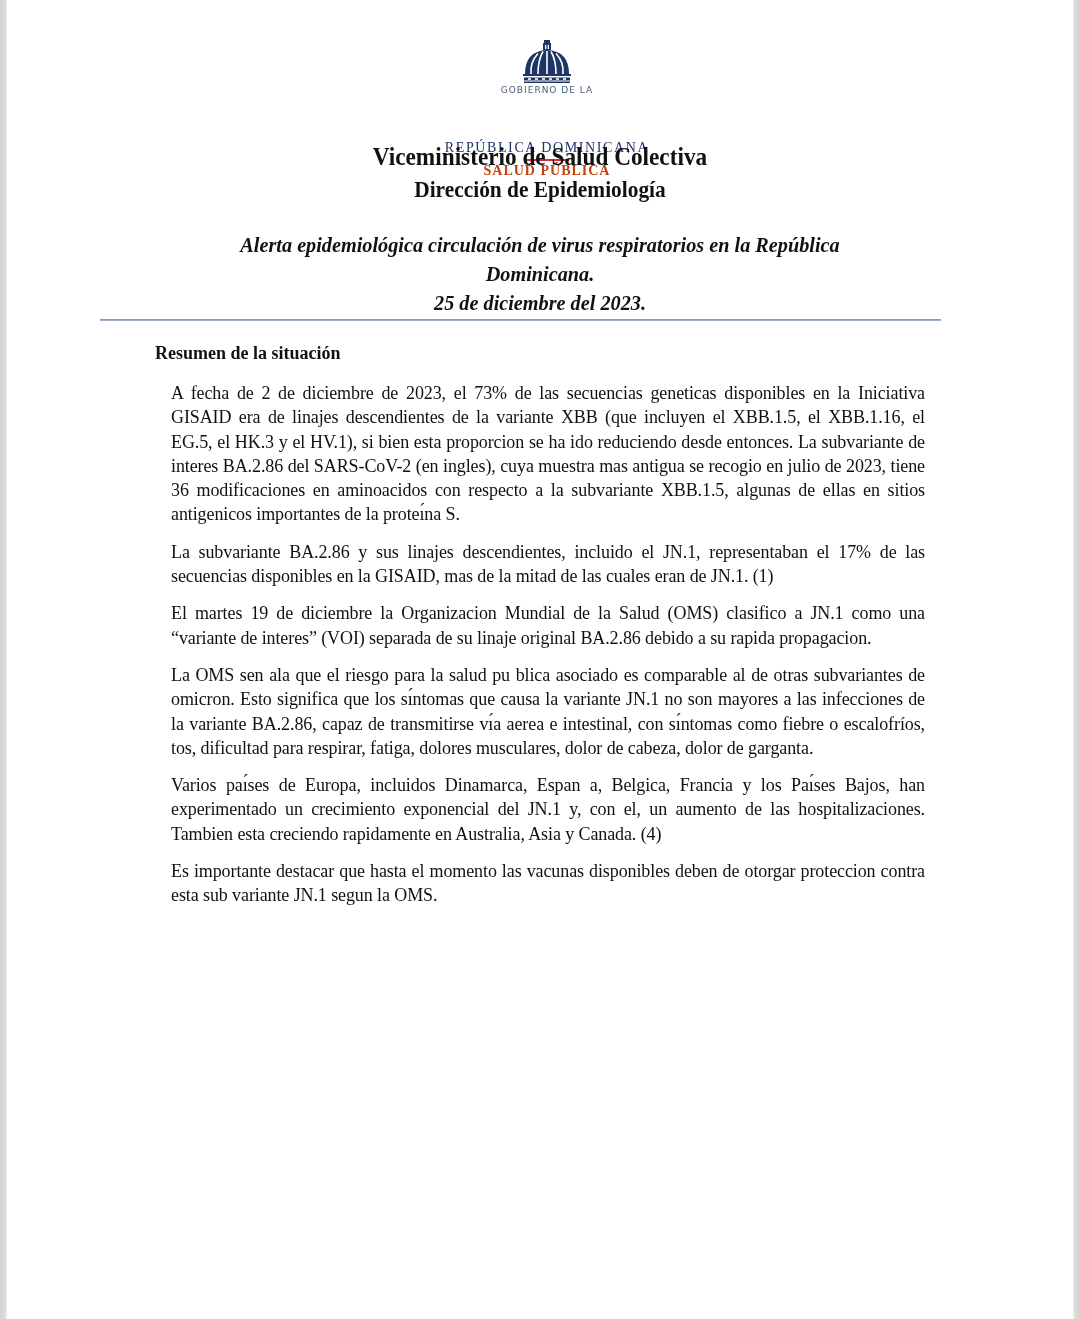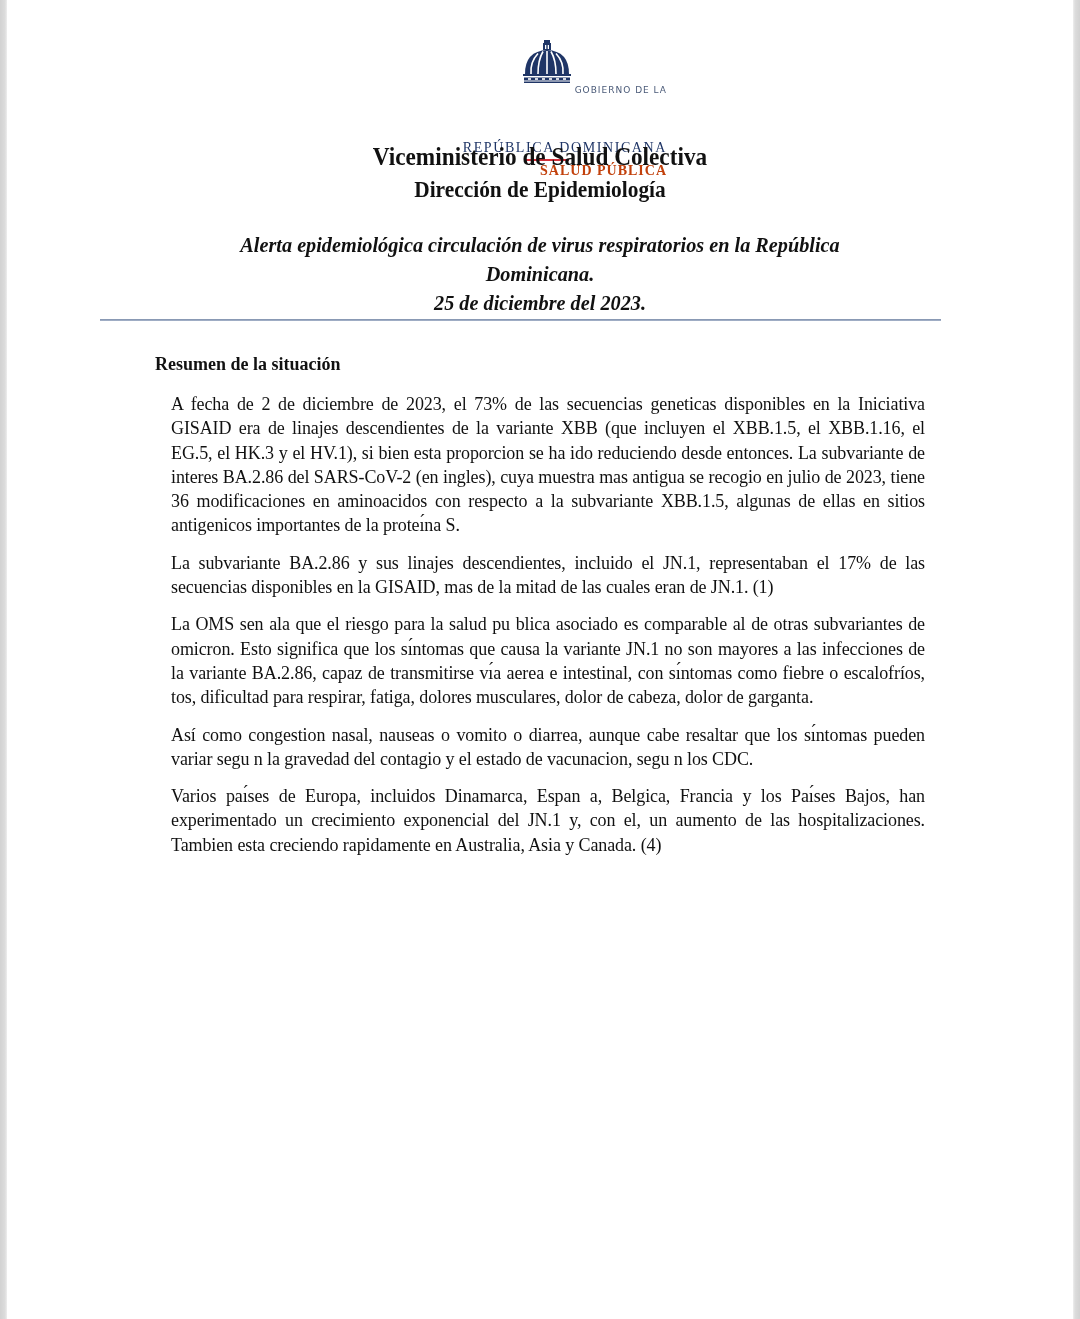--- a/index.html
+++ b/index.html
@@ -17,21 +17,21 @@
     .edge-right {
       position: absolute; right: 0; top: 0; width: 7px; height: 1319px;
       background: linear-gradient(to left, #d2d2d2, #dcdcdc 70%, #eeeeee);
     }
     .page {
       position: absolute; left: 7px; top: 0; width: 1066px; height: 1319px;
       background: #ffffff;
     }
     
     .logo {
-      position: absolute; left: 420px; top: 38px; width: 240px; text-align: right;
+      position: absolute; left: 420px; top: 38px; width: 240px; text-align: center;
     }
     .logo svg { display: block; margin: 0 auto; }
     .logo .gob {
       font-family: "DejaVu Sans", sans-serif; font-size: 9px; letter-spacing: 1px;
       color: #4a5a78; margin-top: 1px; line-height: 11px;
     }
     .logo .rep {
       font-family: Liberation Serif, serif; font-size: 14px; letter-spacing: 1.6px;
       color: #1f3566; line-height: 16px; margin-top: 44px;
     }
@@ -57,21 +57,21 @@
       position: absolute; left: 0; width: 1066px; top: 230px; text-align: center;
       font-weight: bold; font-style: italic; font-size: 22px; line-height: 29px; color: #111;
       transform: scaleX(0.92); transform-origin: center;
     }
     .separator {
       position: absolute; left: 93px; top: 319px; width: 841px; height: 2px;
       background: linear-gradient(to bottom, #7f8fac, #a9b6cc);
     }
     
     .content {
-      position: absolute; left: 148px; top: 352px; width: 770px;
+      position: absolute; left: 148px; top: 341px; width: 770px;
     }
     .section-title {
       font-weight: bold; font-size: 18px; line-height: 24px; margin: 0 0 16px 0;
     }
     .para {
       font-size: 18px; line-height: 24.3px; text-align: justify;
       margin: 0 0 13px 16px; letter-spacing: -0.1px; word-spacing: 0px;
     }
   </style>
 </head>
@@ -122,18 +122,19 @@
     <div>Dominicana.</div>
     <div>25 de diciembre del 2023.</div>
   </div>
 
   <div class="separator"></div>
 
   <div class="content">
     <div class="section-title">Resumen de la situación</div>
     <p class="para">A fecha de 2 de diciembre de 2023, el 73% de las secuencias geneticas disponibles  en la Iniciativa GISAID era de linajes descendientes de la variante XBB (que incluyen el XBB.1.5, el XBB.1.16, el EG.5, el HK.3 y el HV.1), si bien esta proporcion se ha ido reduciendo desde entonces. La subvariante de interes BA.2.86 del SARS-CoV-2 (en ingles), cuya muestra mas antigua se recogio en julio de 2023, tiene 36 modificaciones en aminoacidos con respecto a la subvariante XBB.1.5, algunas de ellas en sitios antigenicos importantes de la proteı́na S.</p>
     <p class="para">La subvariante BA.2.86 y sus linajes descendientes, incluido el JN.1, representaban el 17% de las secuencias disponibles en la GISAID, mas de la mitad de las cuales eran de JN.1. (1)</p>
+    <p class="para">El martes 19 de diciembre la Organizacion Mundial de la Salud (OMS) clasifico  a JN.1 como una “variante de interes” (VOI) separada de su linaje original BA.2.86 debido a su rapida propagacion.</p>
     <p class="para">La OMS sen ala que el riesgo para la salud pu blica asociado es comparable al de otras subvariantes de omicron. Esto significa que los sı́ntomas que causa la variante JN.1 no son mayores a las infecciones de la variante BA.2.86, capaz de transmitirse vı́a aerea e intestinal, con sı́ntomas como fiebre o escalofríos, tos, dificultad para respirar, fatiga, dolores musculares, dolor de cabeza, dolor de garganta.</p>
-    <p class="para">Así como congestion nasal, nauseas o vomito o diarrea, aunque cabe resaltar que los sı́ntomas pueden variar segu n la gravedad del contagio y el estado de vacunacion, segu n los CDC.</p>
     <p class="para">Varios paı́ses de Europa, incluidos Dinamarca, Espan a, Belgica, Francia y los Paı́ses Bajos, han experimentado un crecimiento exponencial del JN.1 y, con el, un aumento de las hospitalizaciones. Tambien esta creciendo rapidamente en Australia, Asia y Canada. (4)</p>
+    <p class="para">Es importante destacar que hasta el momento las vacunas disponibles deben de otorgar proteccion contra esta sub variante JN.1 segun la OMS.</p>
   </div>
 
 </div>
 
 </body></html>

